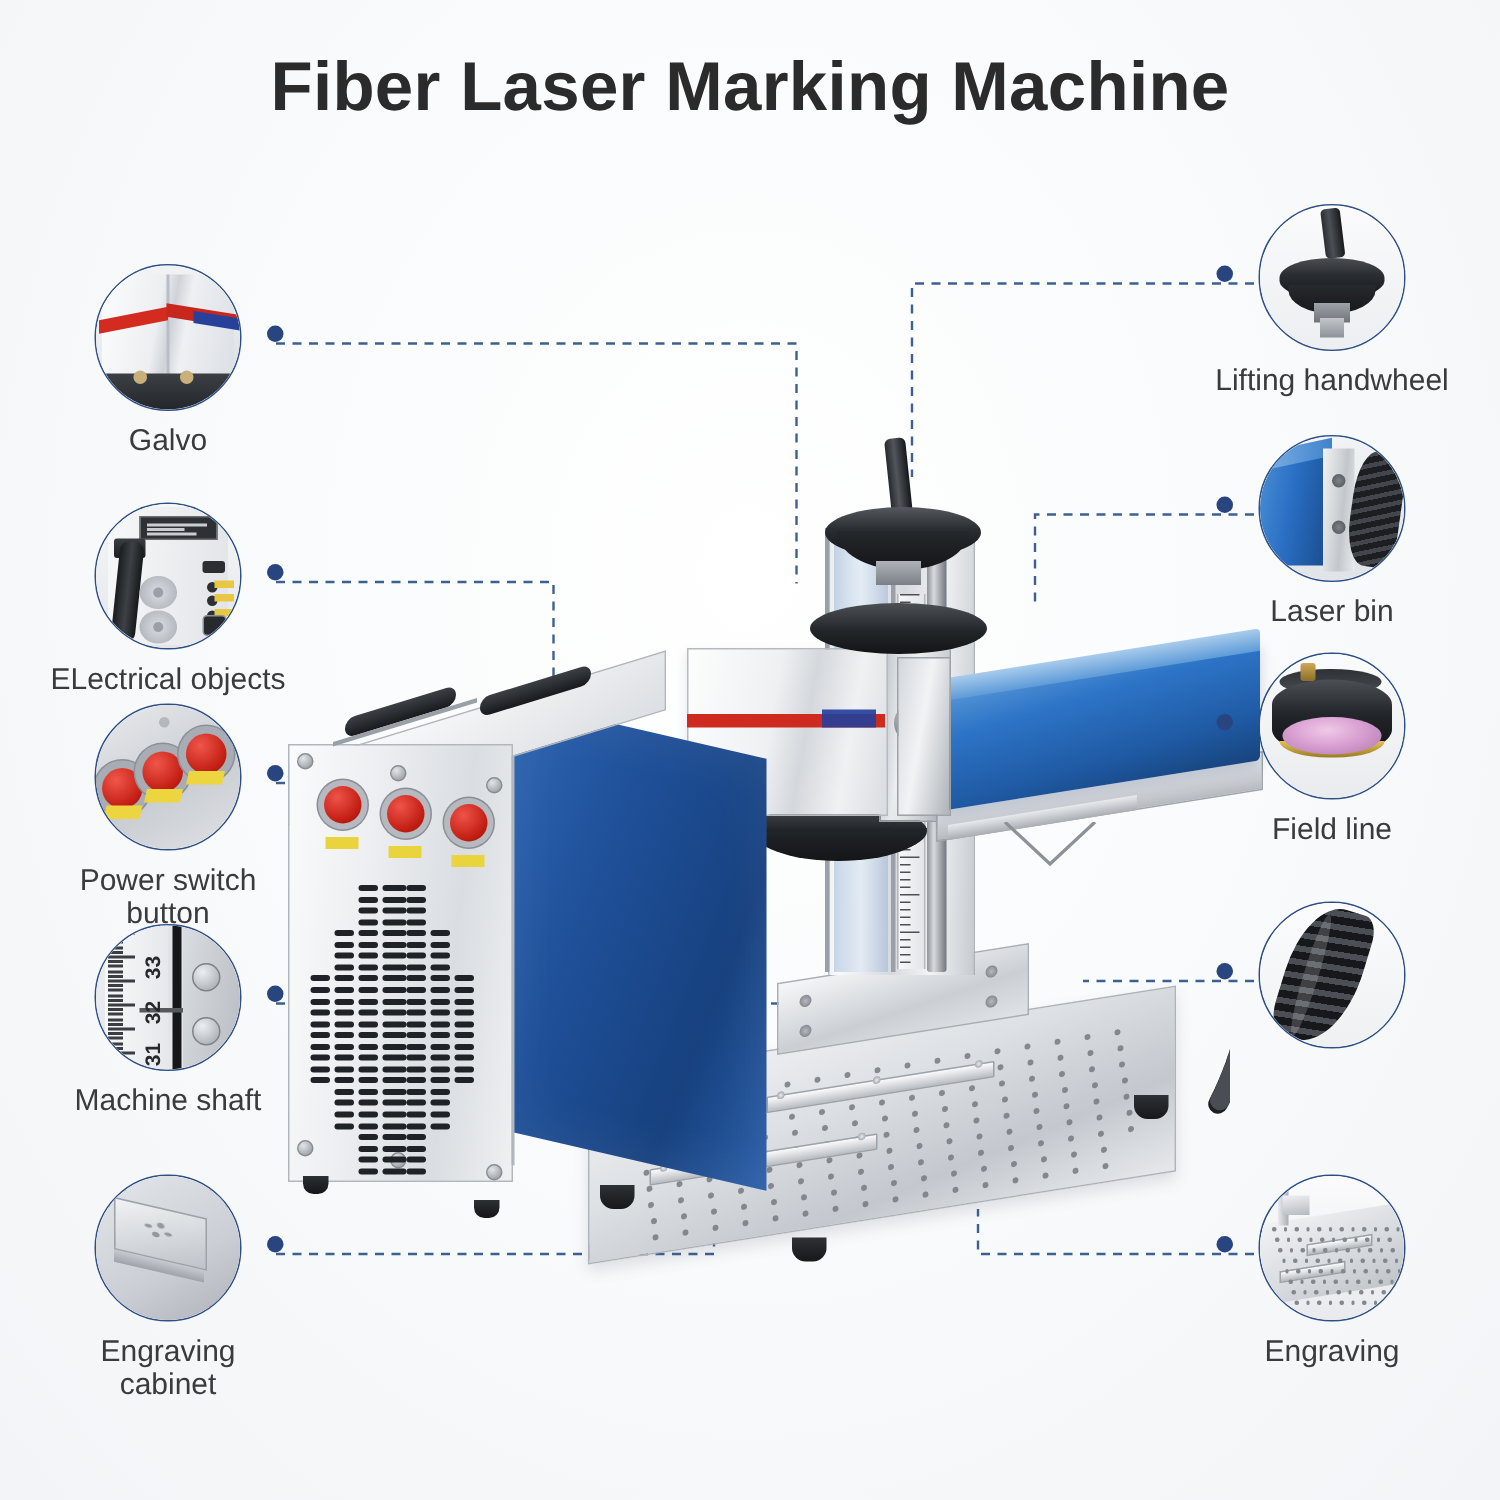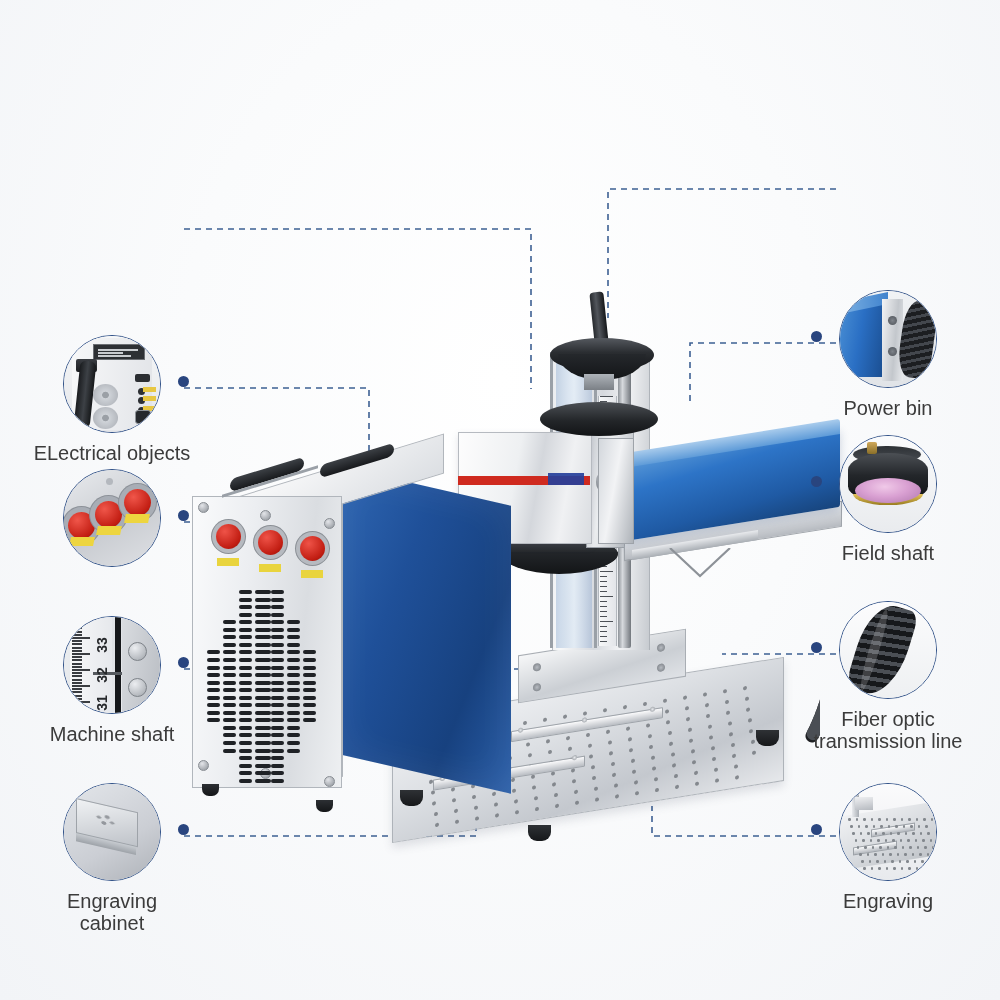--- a/index.html
+++ b/index.html
@@ -360,20 +360,21 @@
     background:radial-gradient(circle at 35% 30%,#e3e5e9,#8d9298);border:1px solid #888d93;}
   .vent{position:absolute;height:4px;background:#1f2226;border-radius:2px;}
   .cfoot{position:absolute;width:17px;height:12px;border-radius:0 0 7px 7px;
     background:linear-gradient(180deg,#2c2f33,#141618);}
 </style>
 </head>
 <body>
 
 <div id="stage">
 
+  <div class="title">Fiber Laser Marking Machine</div>
 
   <svg id="wires" viewBox="0 0 1000 1000" width="1000" height="1000">
     <g stroke="#3d6093" stroke-width="1.6" fill="none" stroke-dasharray="6 5">
 
       <path d="M184,229 L531,229 L531,389"></path>
 
       <path d="M184,388 L369,388 L369,520"></path>
 
       <path d="M184,522 L247,522"></path>
 
@@ -816,20 +817,36 @@
         <div class="vent" style="left:71px;top:481.2px;width:13px;"></div>
         <div class="vent" style="left:39px;top:488.75px;width:13px;"></div>
         <div class="vent" style="left:55px;top:488.75px;width:16px;"></div>
         <div class="vent" style="left:71px;top:488.75px;width:13px;"></div>
       </div>
 
     <div class="cfoot" style="left:2px;top:494px;"></div>
     <div class="cfoot" style="left:116px;top:510px;"></div>
   </div>
 
+  <div class="callout" style="left:32px;top:176px;">
+    <div class="thumb">
+      <div class="inner t-galvo">
+        <div class="body"></div>
+          <div class="edge"></div>
+        <div class="red1"></div>
+          <div class="red2"></div>
+          <div class="blue"></div>
+        <div class="base"></div>
+        <div class="scr" style="left:26%;"></div>
+        <div class="scr" style="left:58%;"></div>
+      </div>
+    </div>
+    <div class="clabel">Galvo</div>
+    <div class="dot" style="left:146px;top:41px;"></div>
+  </div>
 
   <div class="callout" style="left:32px;top:335px;">
     <div class="thumb">
       <div class="inner t-cab">
         <div class="panel"></div>
         <div class="plate">
             <i style="left:8%;top:28%;width:80%;"></i>
             <i style="left:8%;top:52%;width:50%;"></i>
             <i style="left:8%;top:72%;width:66%;"></i>
           </div>
@@ -856,20 +873,21 @@
       <div class="inner t-pwr">
         <div class="btn" style="left:4%;top:44%;"></div>
         <div class="btn" style="left:32%;top:32%;"></div>
         <div class="btn" style="left:62%;top:20%;"></div>
         <div class="ylb" style="left:6%;top:70%;"></div>
         <div class="ylb" style="left:34%;top:58%;"></div>
         <div class="ylb" style="left:64%;top:46%;"></div>
         <div class="scr" style="left:44%;top:8%;"></div>
       </div>
     </div>
+    <div class="clabel">Power switch button</div>
     <div class="dot" style="left:146px;top:41px;"></div>
   </div>
 
   <div class="callout" style="left:32px;top:616px;">
     <div class="thumb">
       <div class="inner t-shaft" id="shaftIcon">
         <div class="scalebg"></div>
         <div class="rail"></div>
           <div class="plate2"></div>
         <div class="knob" style="top:26%;"></div>
@@ -982,60 +1000,71 @@
         <div class="plateC"></div>
           <div class="plateB"></div>
           <div class="plateA"></div>
         <div class="art"></div>
       </div>
     </div>
     <div class="clabel">Engraving cabinet</div>
     <div class="dot" style="left:146px;top:41px;"></div>
   </div>
 
+  <div class="callout" style="left:808px;top:136px;">
+    <div class="thumb">
+      <div class="inner t-wheel">
+        <div class="stick"></div>
+          <div class="disc"></div>
+          <div class="disc2"></div>
+        <div class="hub"></div>
+          <div class="neck"></div>
+      </div>
+    </div>
+    <div class="clabel">Lifting handwheel</div>
+    <div class="dot" style="left:3px;top:41px;"></div>
+  </div>
 
   <div class="callout" style="left:808px;top:290px;">
     <div class="thumb">
       <div class="inner t-bin">
         <div class="blue"></div>
           <div class="bluetop"></div>
         <div class="sil"></div>
         <div class="scr" style="top:26%;"></div>
           <div class="scr" style="top:58%;"></div>
         <div class="mirror"></div>
           <div class="coil"></div>
       </div>
     </div>
-    <div class="clabel">Power bin</div>
+    <div class="clabel">Laser bin</div>
     <div class="dot" style="left:3px;top:41px;"></div>
   </div>
 
   <div class="callout" style="left:808px;top:435px;">
     <div class="thumb">
       <div class="inner t-lens">
         <div class="top"></div>
           <div class="nip"></div>
         <div class="ring"></div>
           <div class="gold"></div>
           <div class="glass"></div>
       </div>
     </div>
-    <div class="clabel">Field shaft</div>
+    <div class="clabel">Field line</div>
     <div class="dot" style="left:3px;top:41px;"></div>
   </div>
 
   <div class="callout" style="left:808px;top:601px;">
     <div class="thumb">
       <div class="inner t-fib">
           <div class="tube"></div>
           <div class="hl"></div>
         </div>
     </div>
-    <div class="clabel">Fiber optic
-transmission line</div>
     <div class="dot" style="left:3px;top:41px;"></div>
   </div>
 
   <div class="callout" style="left:808px;top:783px;">
     <div class="thumb">
       <div class="inner t-wb" id="wbIcon">
         <div class="top"></div>
         <div class="post"></div>
           <div class="blk"></div>
         <div class="rail" style="left:14%;top:62%;width:44%;"></div>

